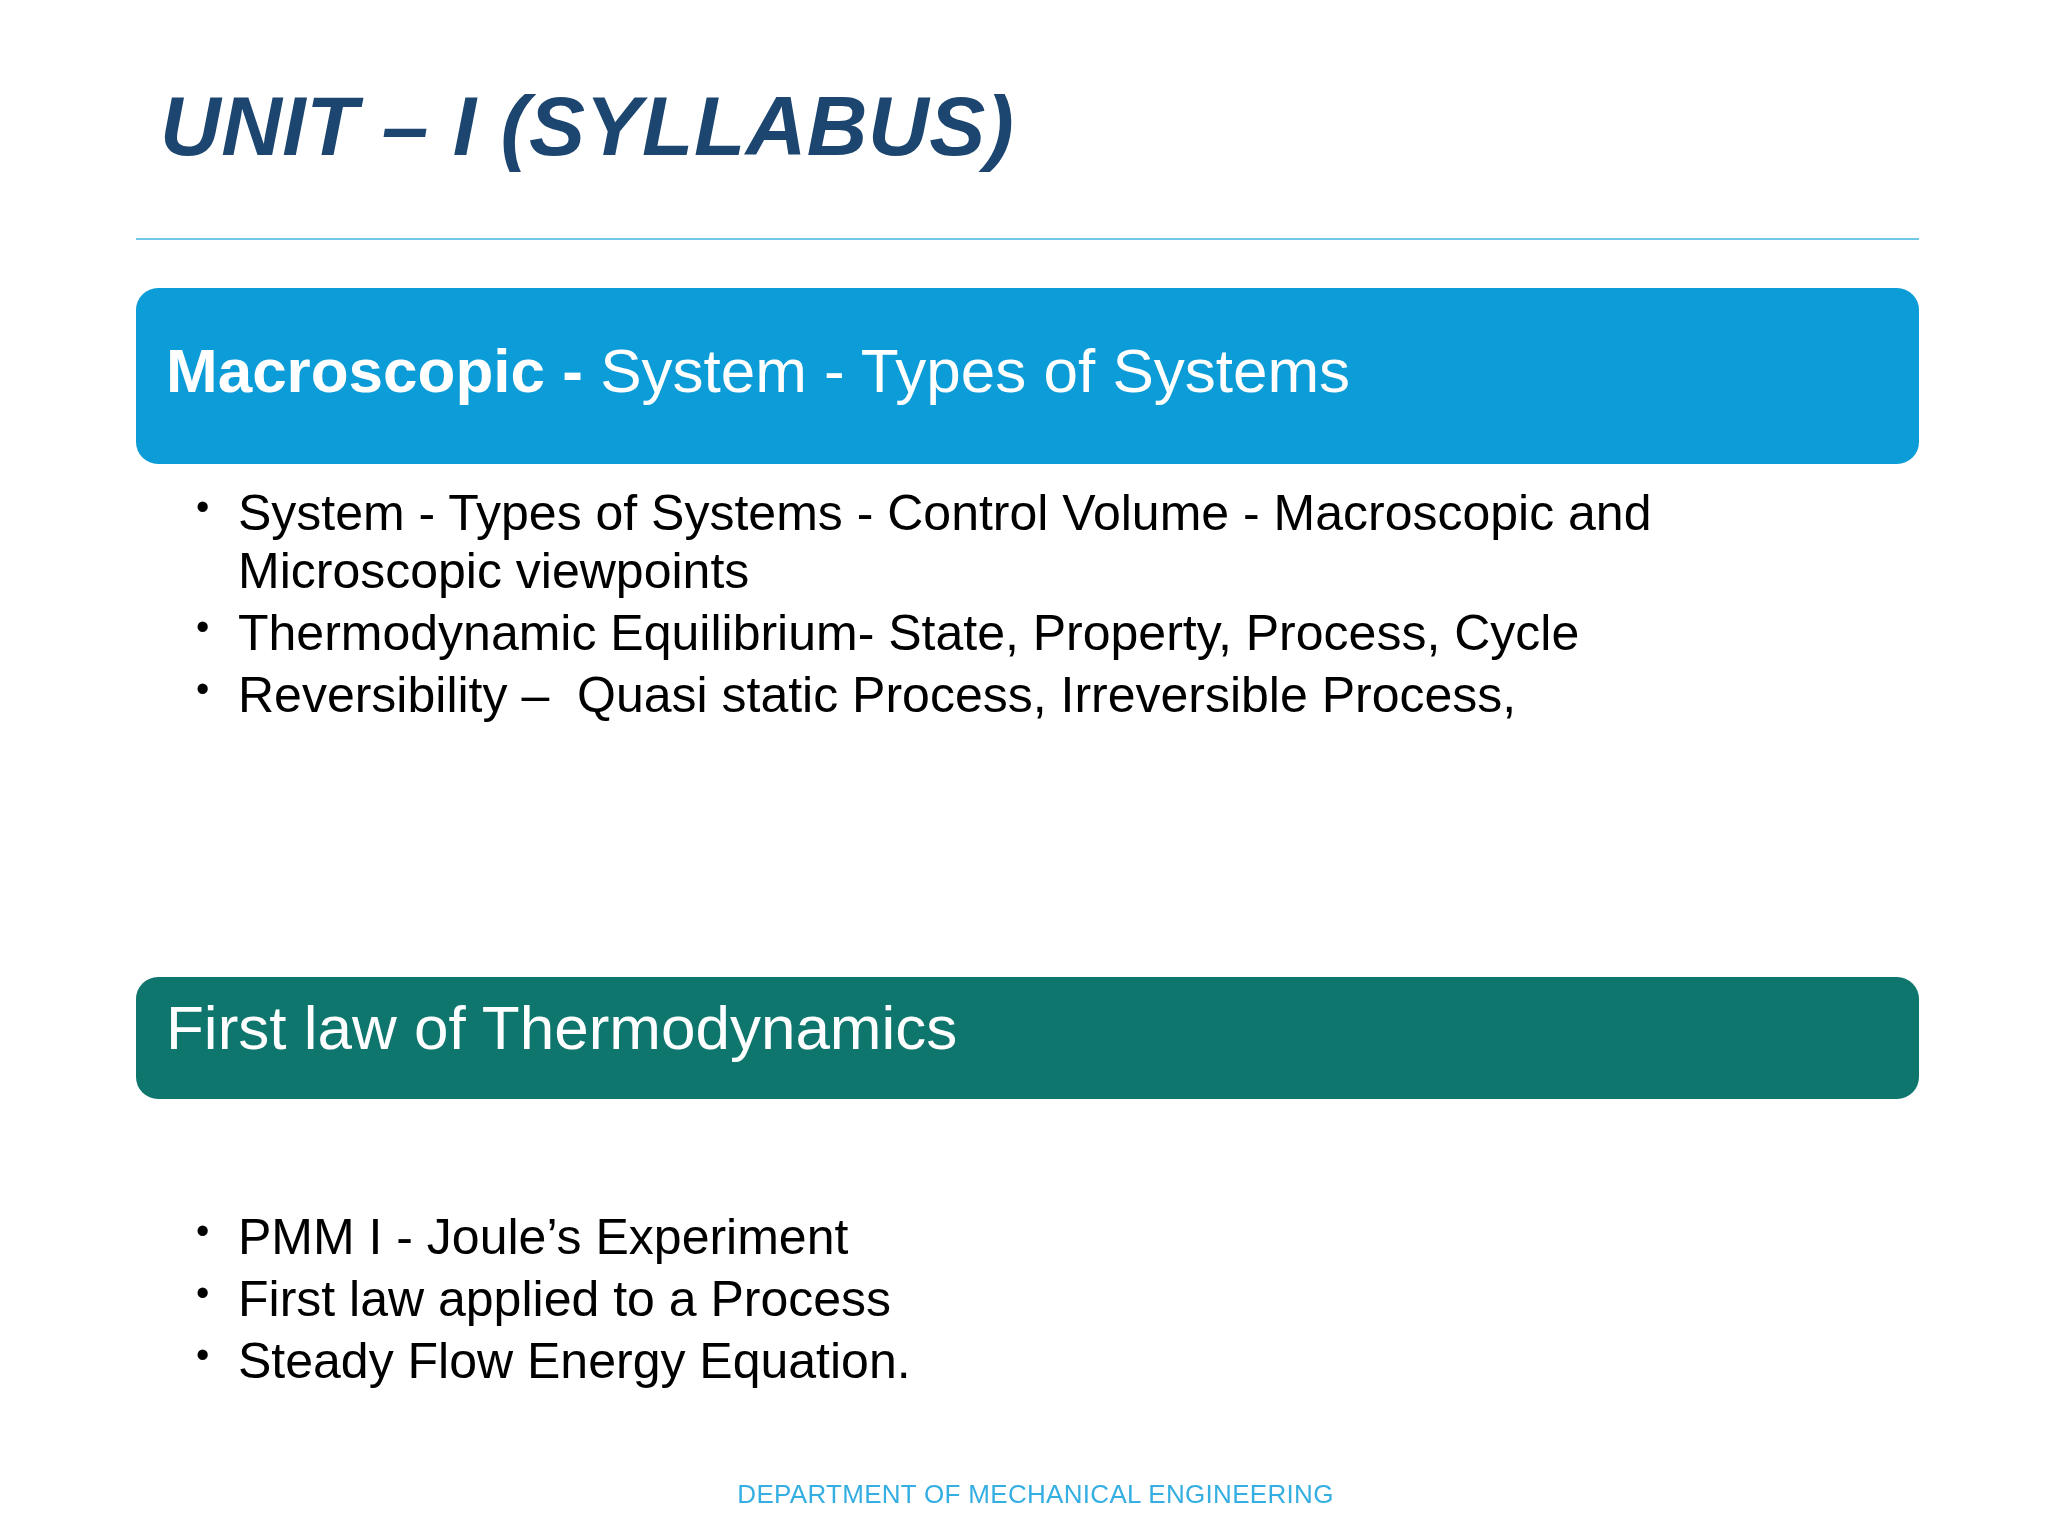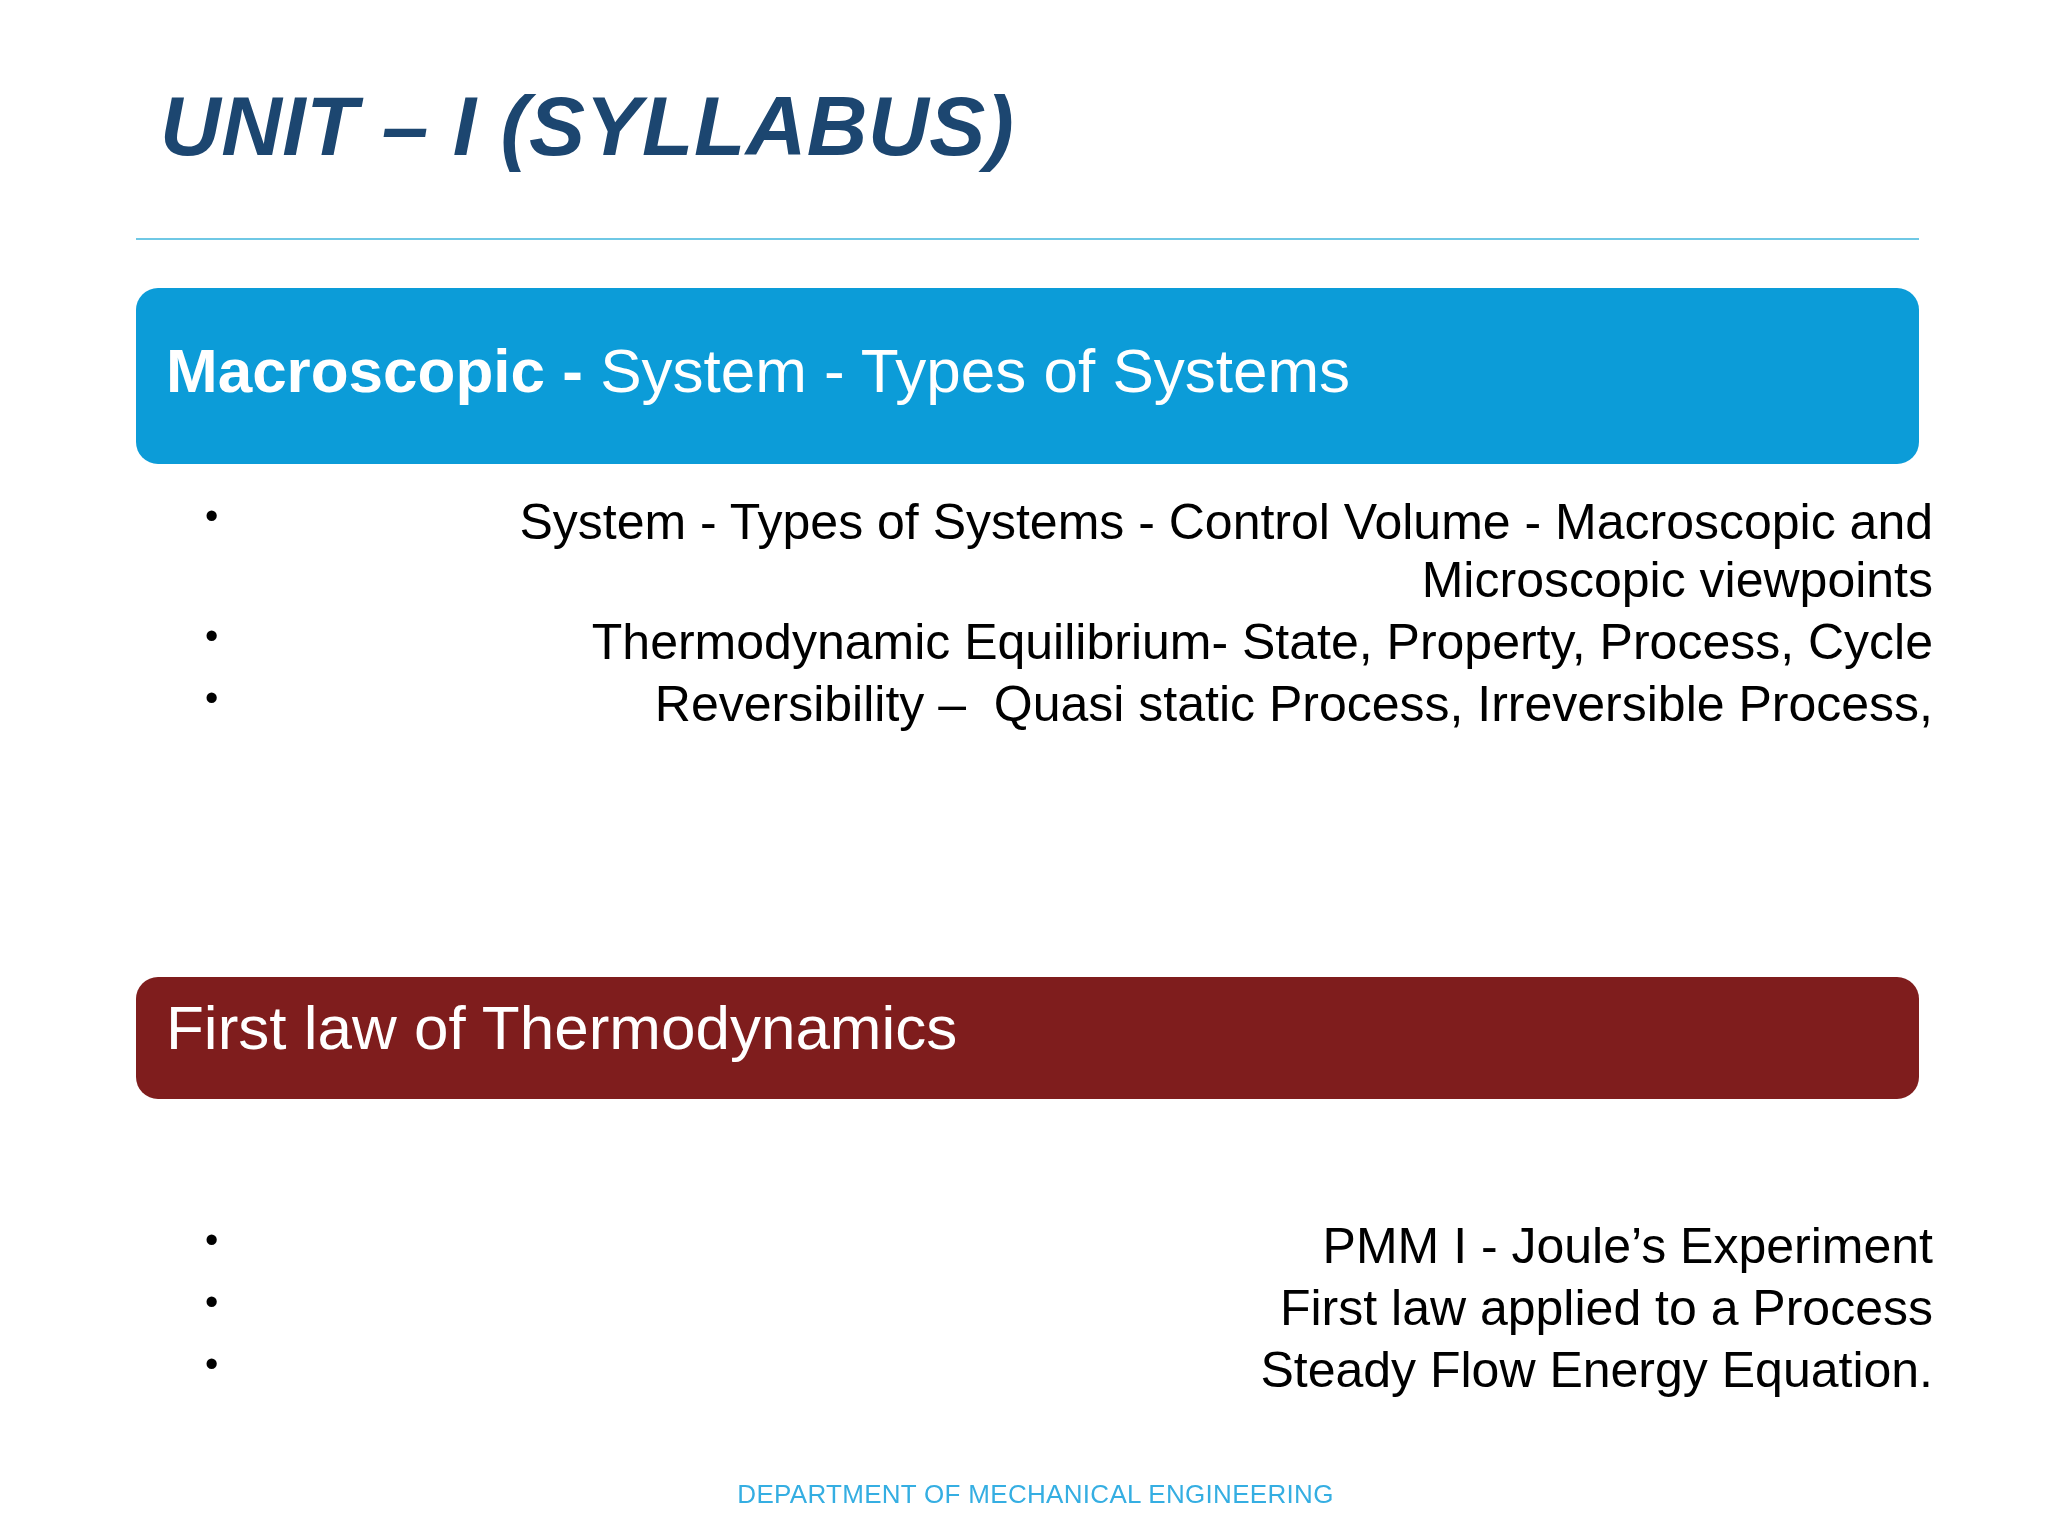--- a/index.html
+++ b/index.html
@@ -57,21 +57,21 @@
 
   .banner-blue {
     top: 288px;
     height: 176px;
     background: #0c9cd8;
   }
 
   .banner-cyan {
     top: 977px;
     height: 122px;
-    background: #7f1d1d;
+    background: #0f766e;
   }
 
   .banner-text {
     position: absolute;
     left: 30px;
     right: 24px;
     color: #ffffff;
     font-size: 62px;
     line-height: 1.18;
     font-weight: normal;
@@ -87,24 +87,23 @@
 
   .banner-text b {
     font-weight: bold;
   }
 
   
   .bullets {
     position: absolute;
     left: 176px;
     width: 1740px;
-    margin: 17px;
+    margin: 8px;
     padding: 0;
     list-style: none;
-    text-align: right;
   }
 
   .bullets-1 { top: 476px; }
   .bullets-2 { top: 1200px; }
 
   .bullets li {
     position: relative;
     padding-left: 54px;
     font-size: 50px;
     line-height: 1.16;

